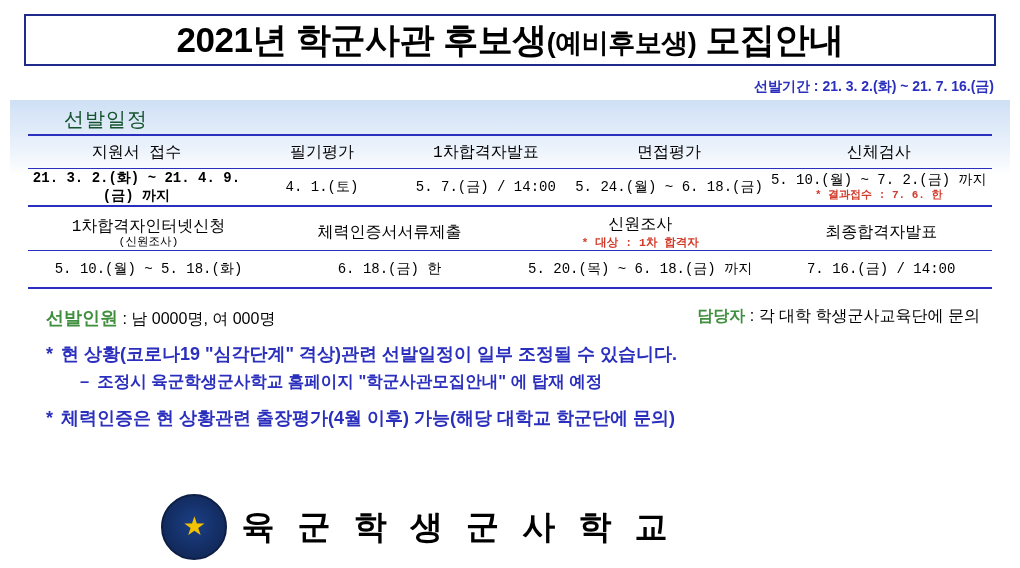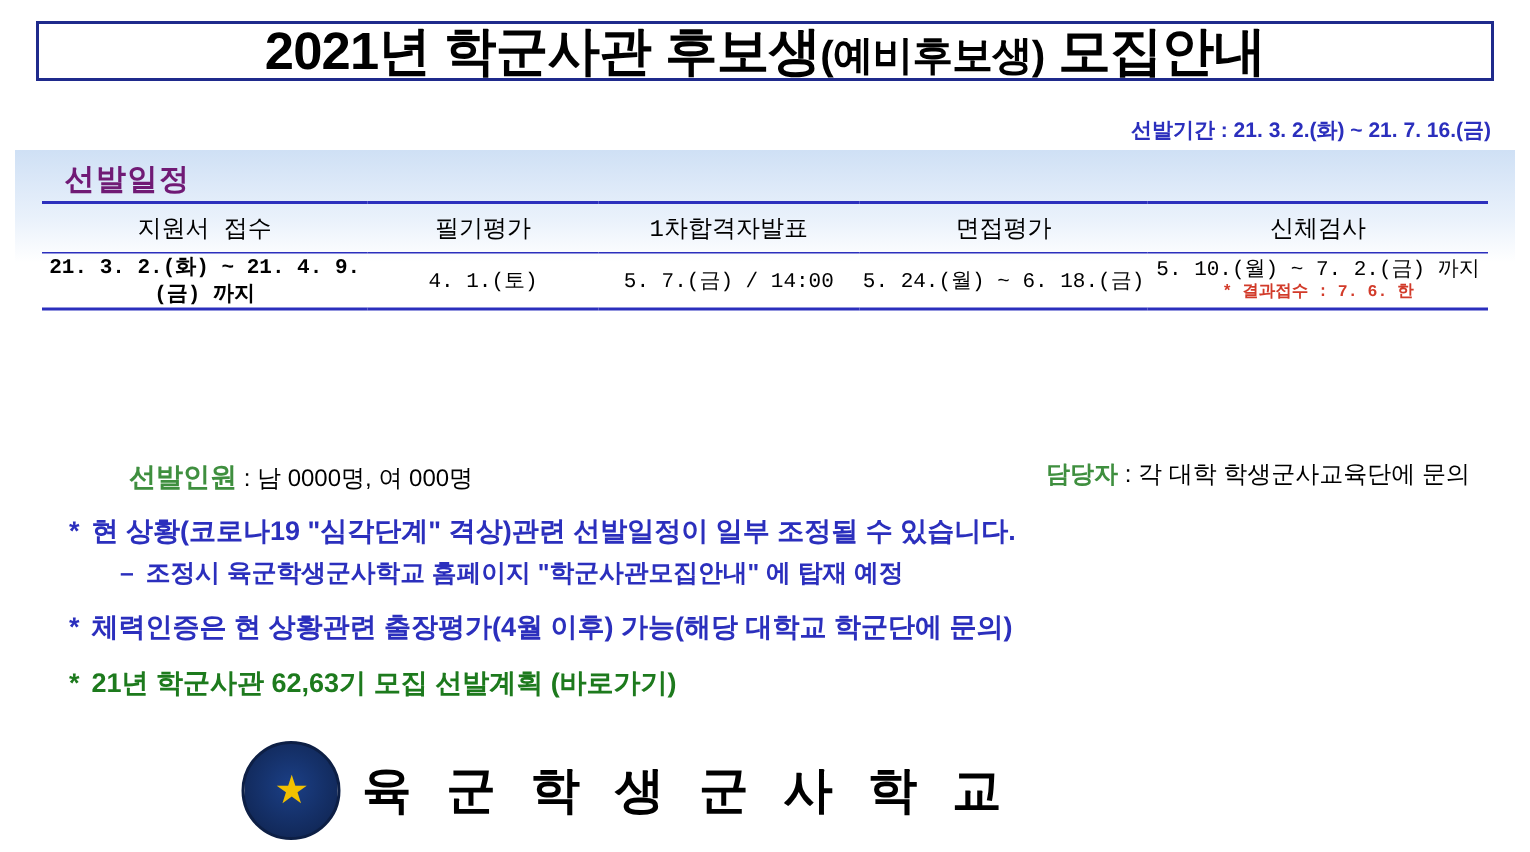--- a/index.html
+++ b/index.html
@@ -20,21 +20,21 @@
     height: 568px;
     background: #ffffff;
   }
 
   
   .title-box {
     position: absolute;
     left: 24px;
     top: 14px;
     width: 972px;
-    height: 40px;
+    height: 52px;
     border: 2px solid #1f2a8c;
     box-sizing: border-box;
     background: #ffffff;
     display: flex;
     align-items: center;
     justify-content: center;
   }
   .title-text {
     font-family: "Liberation Sans", sans-serif;
     font-weight: bold;
@@ -63,25 +63,25 @@
     position: absolute;
     left: 0;
     top: 100px;
     width: 1020px;
     height: 75px;
     background: linear-gradient(to bottom, #cfe0f5 0%, #e9f1fb 60%, #ffffff 100%);
   }
 
   .section-label {
     position: absolute;
-    left: 43px;
+    left: 64px;
     top: 106px;
     font-size: 20px;
-    font-weight: bold;
-    color: #701a75;
+    font-weight: normal;
+    color: #14532d;
     letter-spacing: 1px;
   }
 
   
   .tbl {
     position: absolute;
     left: 28px;
     width: 964px;
     border-collapse: collapse;
     table-layout: fixed;
@@ -150,21 +150,20 @@
   .info-left {
     position: absolute;
     left: 0;
     top: 0;
     font-size: 18px;
     white-space: nowrap;
   }
   .lbl-green {
     color: #3f8f3f;
     font-weight: bold;
-    margin-left: 40px;
   }
   .info-right {
     position: absolute;
     right: 6px;
     top: 0;
     font-size: 16px;
     white-space: nowrap;
   }
   .info-body {
     color: #000000;
@@ -307,20 +306,38 @@
     </table>
 
   <table class="tbl tbl2">
     <colgroup>
       <col style="width:25%">
       <col style="width:25%">
       <col style="width:27%">
       <col style="width:23%">
     </colgroup>
     <tbody>
+        <tr class="hdr-row">
+      <td class="cell-multi">
+        <span>1차합격자인터넷신청</span>
+        <span class="sub-small">(신원조사)</span>
+      </td>
+      <td>체력인증서서류제출</td>
+      <td class="cell-multi">
+        <span>신원조사</span>
+        <span class="note-red2">* 대상 : 1차 합격자</span>
+      </td>
+      <td>최종합격자발표</td>
+    </tr>
+    <tr class="val-row">
+      <td>5. 10.(월) ~ 5. 18.(화)</td>
+      <td>6. 18.(금) 한</td>
+      <td>5. 20.(목) ~ 6. 18.(금) 까지</td>
+      <td>7. 16.(금) / 14:00</td>
+    </tr>
   </tbody>
     </table>
 
   <div class="info-line">
     <div class="info-left">
       <span class="lbl-green">선발인원</span><span class="info-body"> : 남 0000명, 여 000명</span>
     </div>
     <div class="info-right">
       <span class="lbl-green">담당자</span><span class="info-body"> : 각 대학 학생군사교육단에 문의</span>
     </div>
@@ -328,23 +345,20 @@
 
   <div class="notes">
     <div class="note">
       <span class="ast">*</span><span>현 상황(코로나19 "심각단계" 격상)관련 선발일정이 일부 조정될 수 있습니다.</span>
     </div>
     <div class="sub">
       <span class="ast">–</span><span>조정시 육군학생군사학교 홈페이지 "학군사관모집안내" 에 탑재 예정</span>
     </div>
     <div class="note n-gap">
       <span class="ast">*</span><span>체력인증은 현 상황관련 출장평가(4월 이후) 가능(해당 대학교 학군단에 문의)</span>
-    </div>
-    <div class="note n-gap green-note">
-      <span class="ast green-note">*</span><span>21년 학군사관 62,63기 모집 선발계획 (바로가기)</span>
     </div>
   </div>
 
   <div class="footer">
     <div class="emblem"></div>
     <div class="footer-text">
       <div class="f-kor">육 군 학 생 군 사 학 교</div>
     </div>
   </div>
 

